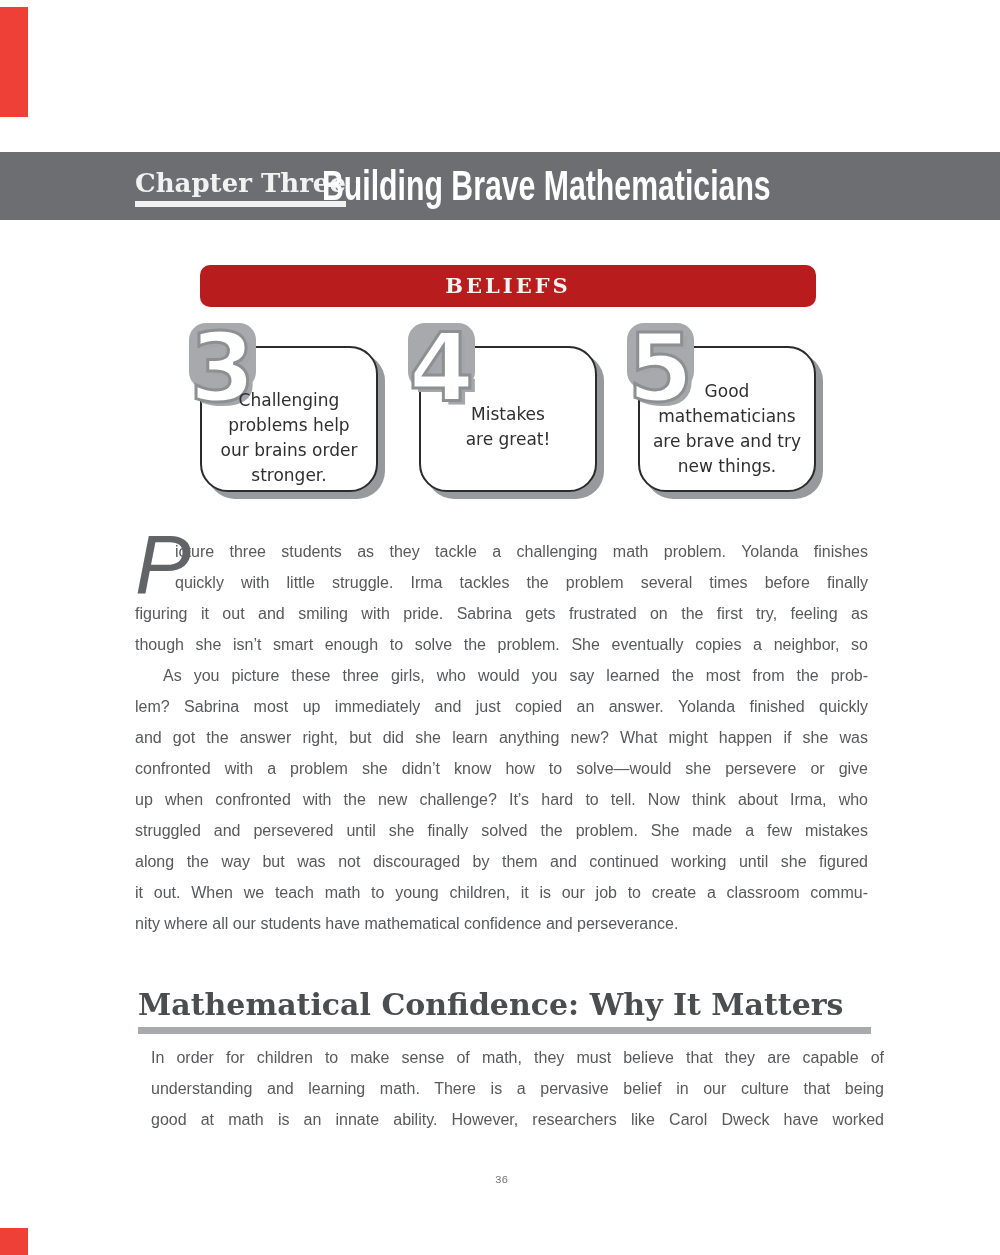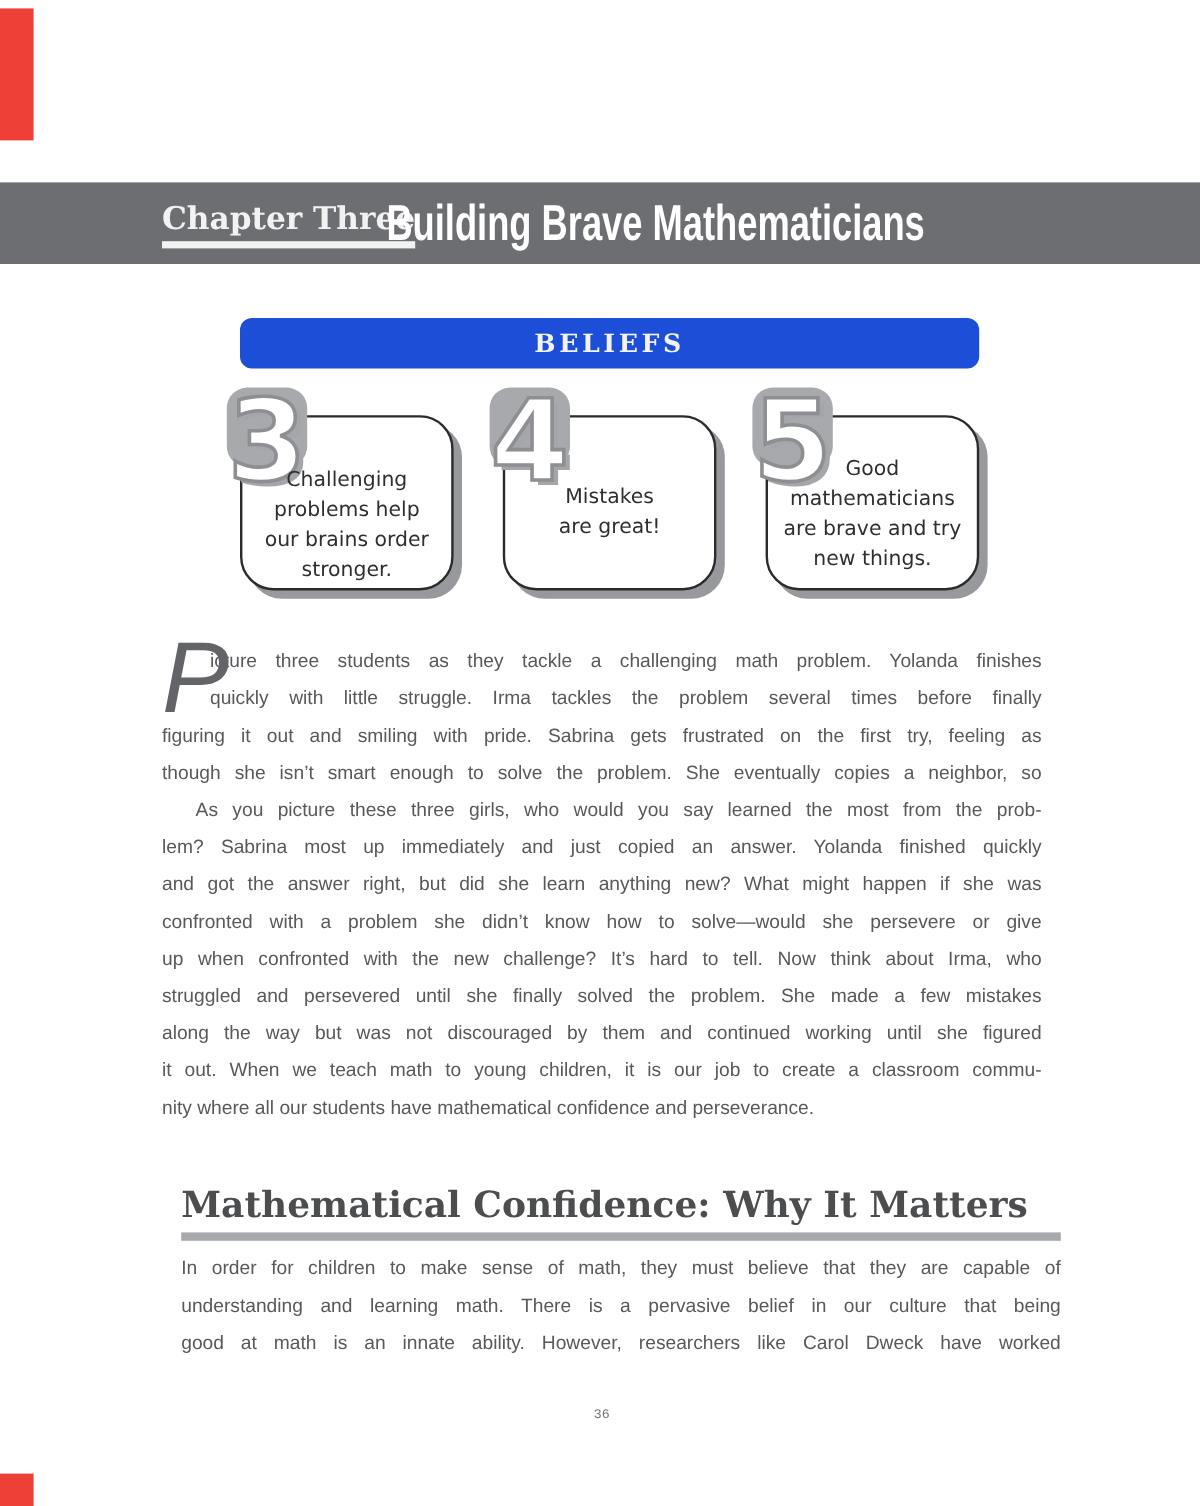--- a/index.html
+++ b/index.html
@@ -15,21 +15,21 @@
   .band { position: absolute; left: 0; top: 152px; width: 1000px; height: 68px; background: #6d6e71; }
   .chapter-label { position: absolute; left: 135px; bottom: 13px;
     font-family: "DejaVu Serif", serif; font-weight: 700; font-size: 26px; line-height: 1;
     color: #f2f2f3; padding-bottom: 5px; border-bottom: 6px solid #f2f2f3; }
   .band-title { position: absolute; left: 322px; bottom: 13px;
     font-weight: 700; font-size: 42px; line-height: 1; color: #ffffff;
     transform: scaleX(0.72); transform-origin: left bottom; white-space: nowrap; }
 
   
   .beliefs-bar { position: absolute; left: 200px; top: 265px; width: 616px; height: 42px;
-    background: #1d4ed8; border-radius: 10px; text-align: center; }
+    background: #b91c1c; border-radius: 10px; text-align: center; }
   .beliefs-bar span { display: inline-block; line-height: 42px;
     font-family: "DejaVu Serif", serif; font-weight: 700; font-size: 21px;
     letter-spacing: 3px; color: #f3f3f4; }
 
   
   .card { position: absolute; top: 346px; width: 178px; height: 146px; background: #ffffff;
     border: 2px solid #2b2b2d; border-radius: 28px; box-shadow: 7px 7px 0 #97999c; }
   .card.c1 { left: 200px; } .card.c2 { left: 419px; } .card.c3 { left: 638px; }
   .badge { position: absolute; left: -13px; top: -25px; width: 67px; height: 66px;
     background: #a7a9ac; border-radius: 17px; }
@@ -46,21 +46,21 @@
   .p1p2 { top: 536px; }
   .p3 { top: 1042px; margin-left: 16px; }
   .jline { height: 31px; line-height: 31px; text-align: justify; text-align-last: justify;
     white-space: nowrap; overflow: visible; }
   .jline.last { text-align-last: left; }
   .dropcap { float: left; width: 40px; height: 60px; position: relative; }
   .dropcap span { position: absolute; left: 0; top: -14px; font-style: italic; font-weight: 400;
     font-size: 84px; line-height: 84px; color: #636467; }
 
   
-  .section-head { position: absolute; left: 151px; top: 988px; width: 733px; }
+  .section-head { position: absolute; left: 138px; top: 988px; width: 733px; }
   .section-head h2 { font-family: "DejaVu Serif", serif; font-weight: 700; font-size: 30px;
     line-height: 34px; color: #4c4d4f; letter-spacing: 0px; white-space: nowrap; }
   .head-rule { margin-top: 5px; width: 733px; height: 7px; background: #a7a9ac; }
 
   
   .folio { position: absolute; left: 135px; top: 1170px; width: 733px; text-align: center;
     font-size: 11px; line-height: 20px; color: #737373; font-family: Liberation Mono, monospace; }
 </style>
 </head>
 <body>

